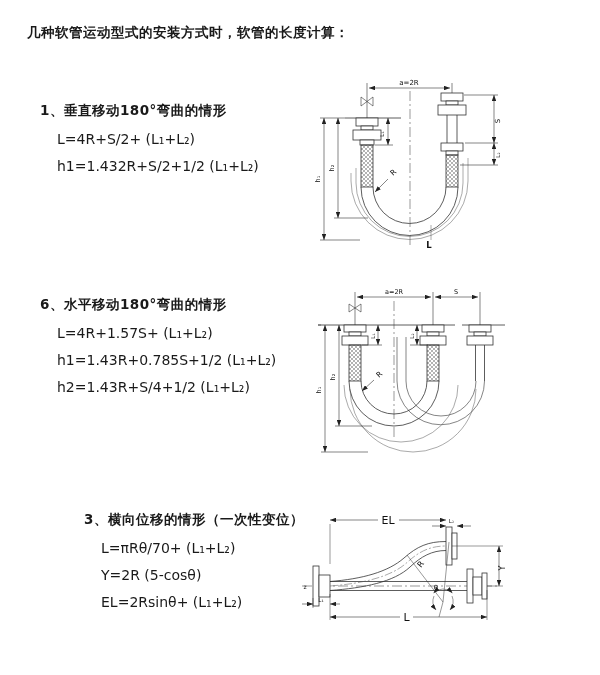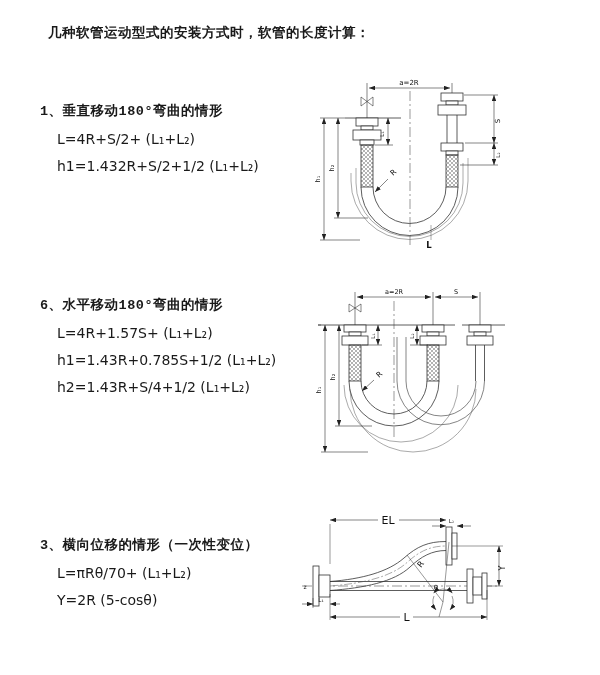--- a/index.html
+++ b/index.html
@@ -1,22 +1,22 @@
 <!DOCTYPE html>
 <html><head>
 <meta charset="utf-8">
 <style>
   html,body{margin:0;padding:0;background:#ffffff;}
   .page{position:relative;width:600px;height:675px;background:#ffffff;overflow:hidden;
         font-family:"DejaVu Sans","Liberation Sans",sans-serif;color:#1a1a1a;}
-  .title{position:absolute;left:48px;top:24px;font-size:13.5px;font-weight:bold;letter-spacing:.5px;}
+  .title{position:absolute;left:27px;top:24px;font-size:13.5px;font-weight:bold;letter-spacing:.5px;}
   .sec{position:absolute;left:40px;}
-  .sec .heading{font-size:13.5px;font-weight:bold;letter-spacing:.5px;font-family:Liberation Mono, monospace;}
+  .sec .heading{font-size:13.5px;font-weight:bold;letter-spacing:.5px;}
   .sec .f{margin:11px 0 0 17px;font-size:14px;white-space:pre;}
-  .s1{top:102px;} .s2{top:296px;} .s3{top:536px;}
+  .s1{top:102px;} .s2{top:296px;} .s3{top:511px;margin-left:44px;}
   svg.diag{position:absolute;}
   #d1{left:298px;top:73px;}
   #d2{left:310px;top:285px;}
   #d3{left:300px;top:498px;}
   svg text{font-family:"DejaVu Sans",sans-serif;fill:#111;}
 </style>
 </head>
 <body>
 
 <div class="page">
@@ -33,20 +33,21 @@
     <div class="heading">6、水平移动180°弯曲的情形</div>
     <div class="f">L=4R+1.57S+ (L₁+L₂)</div>
     <div class="f">h1=1.43R+0.785S+1/2 (L₁+L₂)</div>
     <div class="f">h2=1.43R+S/4+1/2 (L₁+L₂)</div>
   </section>
 
   <section class="sec s3">
     <div class="heading">3、横向位移的情形（一次性变位）</div>
     <div class="f">L=πRθ/70+ (L₁+L₂)</div>
     <div class="f">Y=2R (5-cosθ)</div>
+    <div class="f">EL=2Rsinθ+ (L₁+L₂)</div>
   </section>
 
   <svg id="d1" class="diag" width="230" height="185" viewBox="0 0 230 185">
     <defs>
       <marker id="m1" markerUnits="userSpaceOnUse" markerWidth="6" markerHeight="4.5" refX="6" refY="2.25" orient="auto-start-reverse">
         <path d="M0,0L6,2.25L0,4.5Z" fill="#222"></path>
       </marker>
       <pattern id="hz1" width="4" height="4" patternUnits="userSpaceOnUse">
         <path d="M0,0L4,4M4,0L0,4" stroke="#666" stroke-width="0.5"></path>
       </pattern>

